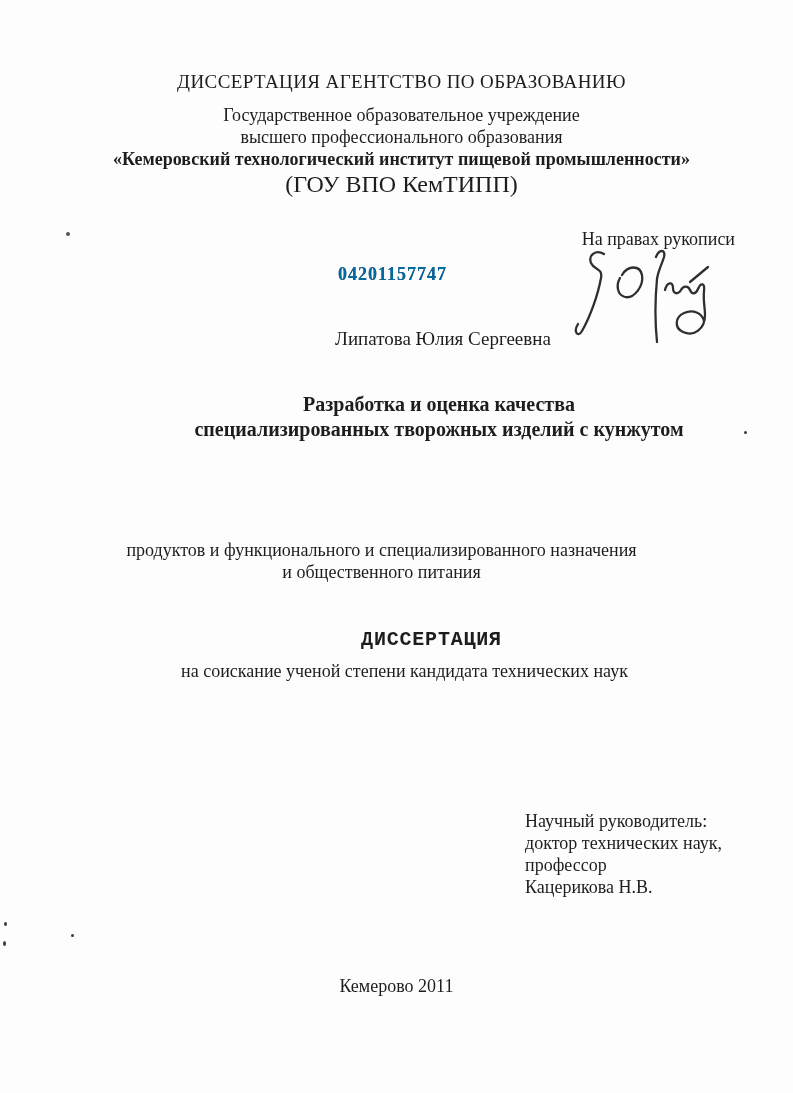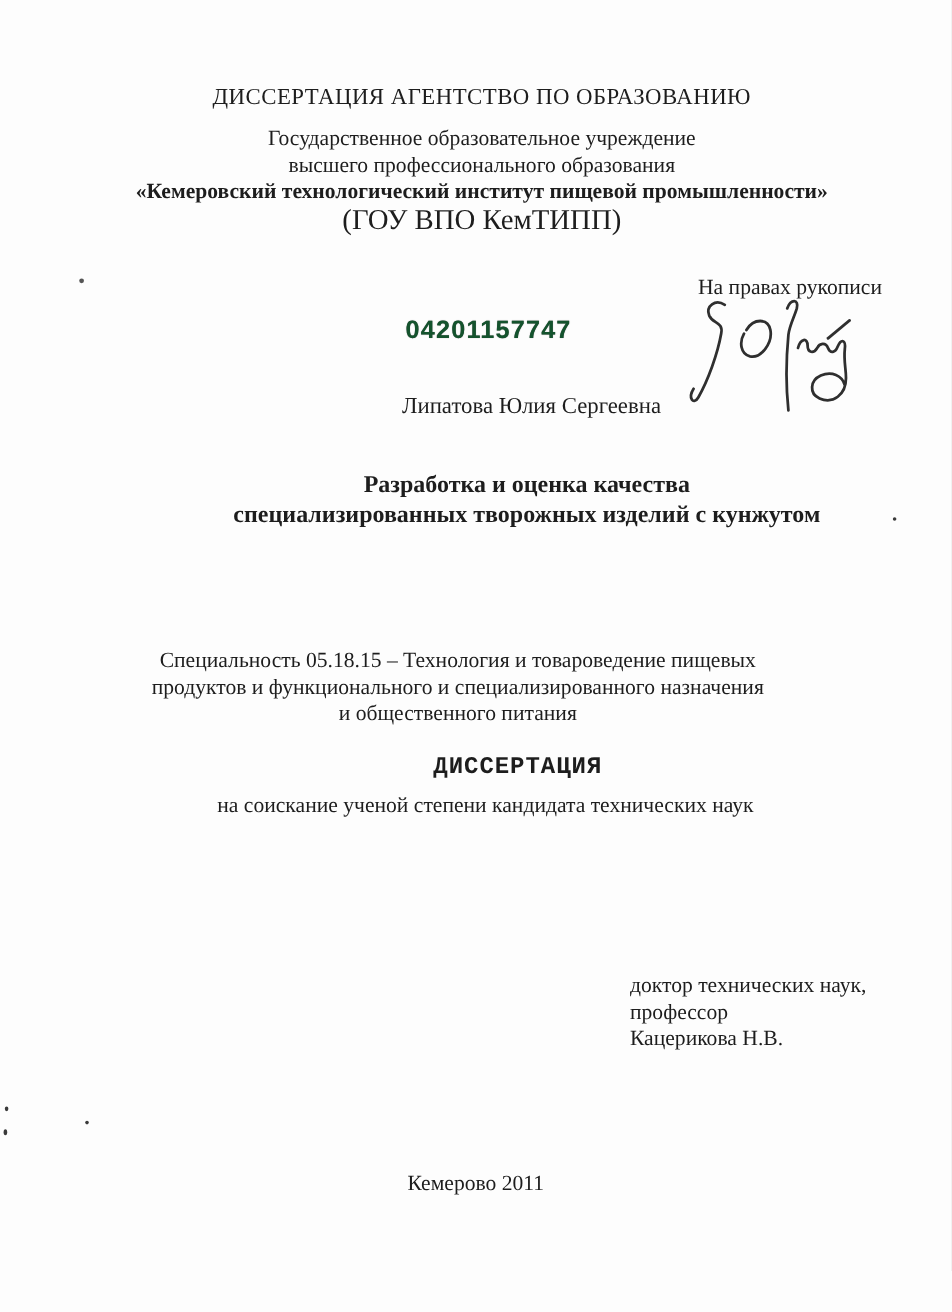--- a/index.html
+++ b/index.html
@@ -19,23 +19,23 @@
   .agency{top:71px;left:10px;right:0;font-size:19px;letter-spacing:0.4px;}
   .org1{top:105px;left:10px;right:0;font-size:18px;}
   .org2{top:127px;left:10px;right:0;font-size:18px;}
   .institute{top:149px;left:10px;right:0;font-size:18px;font-weight:bold;}
   .abbr{top:171px;left:10px;right:0;font-size:24px;}
 
   
   .manuscript{top:229px;right:58px;font-size:18px;}
   .regnumber{
     top:264px;left:338px;
-    font-family:Liberation Sans, sans-serif;
-    font-size:21px;font-weight:bold;letter-spacing:1px;
-    color:#14532d;
+    font-family:Liberation Serif, serif;
+    font-size:18px;font-weight:bold;letter-spacing:1px;
+    color:#0369a1;
     text-shadow:0 0 0.6px #555;
   }
   .author{top:328px;left:335px;font-size:19px;}
 
   
   .title{top:392px;left:85px;right:0;font-size:20px;font-weight:bold;line-height:25px;text-align:center;}
 
   
   .specialty{top:539px;left:0;right:30px;font-size:18px;line-height:22px;text-align:center;}
 
@@ -87,29 +87,29 @@
   </div>
 
   <div class="line author">Липатова Юлия Сергеевна</div>
 
   <div class="cline title">
     <div>Разработка и оценка качества</div>
     <div>специализированных творожных изделий с кунжутом</div>
   </div>
 
   <div class="cline specialty">
-    <div>Специальность 05.18.15 – Технология и товароведение пищевых</div>
     <div>продуктов и функционального и специализированного назначения</div>
     <div>и общественного питания</div>
   </div>
 
   <div class="cline doctype">ДИССЕРТАЦИЯ</div>
   <div class="cline degree">на соискание ученой степени кандидата технических наук</div>
 
   <div class="line supervisor">
+    <div>Научный руководитель:</div>
     <div>доктор технических наук,</div>
     <div>профессор</div>
     <div>Кацерикова Н.В.</div>
   </div>
 
   <div class="cline footer">Кемерово 2011</div>
 
   <div class="speck sp1"></div>
   <div class="speck sp2"></div>
   <div class="speck sp3"></div>

